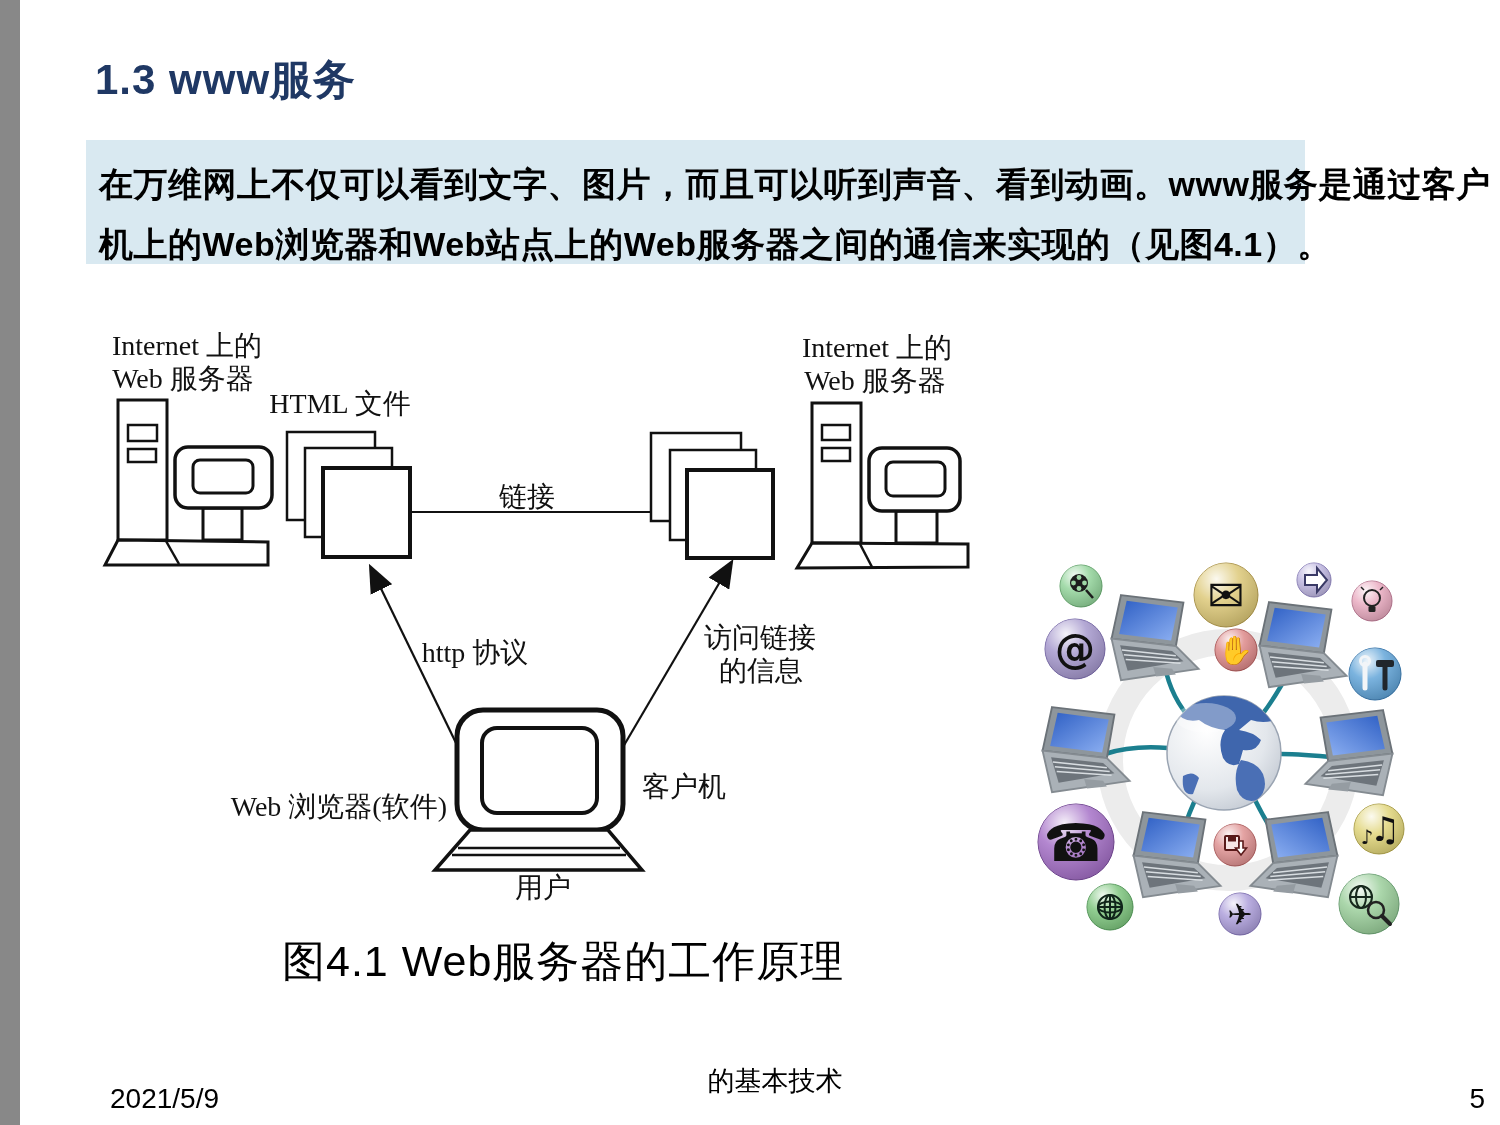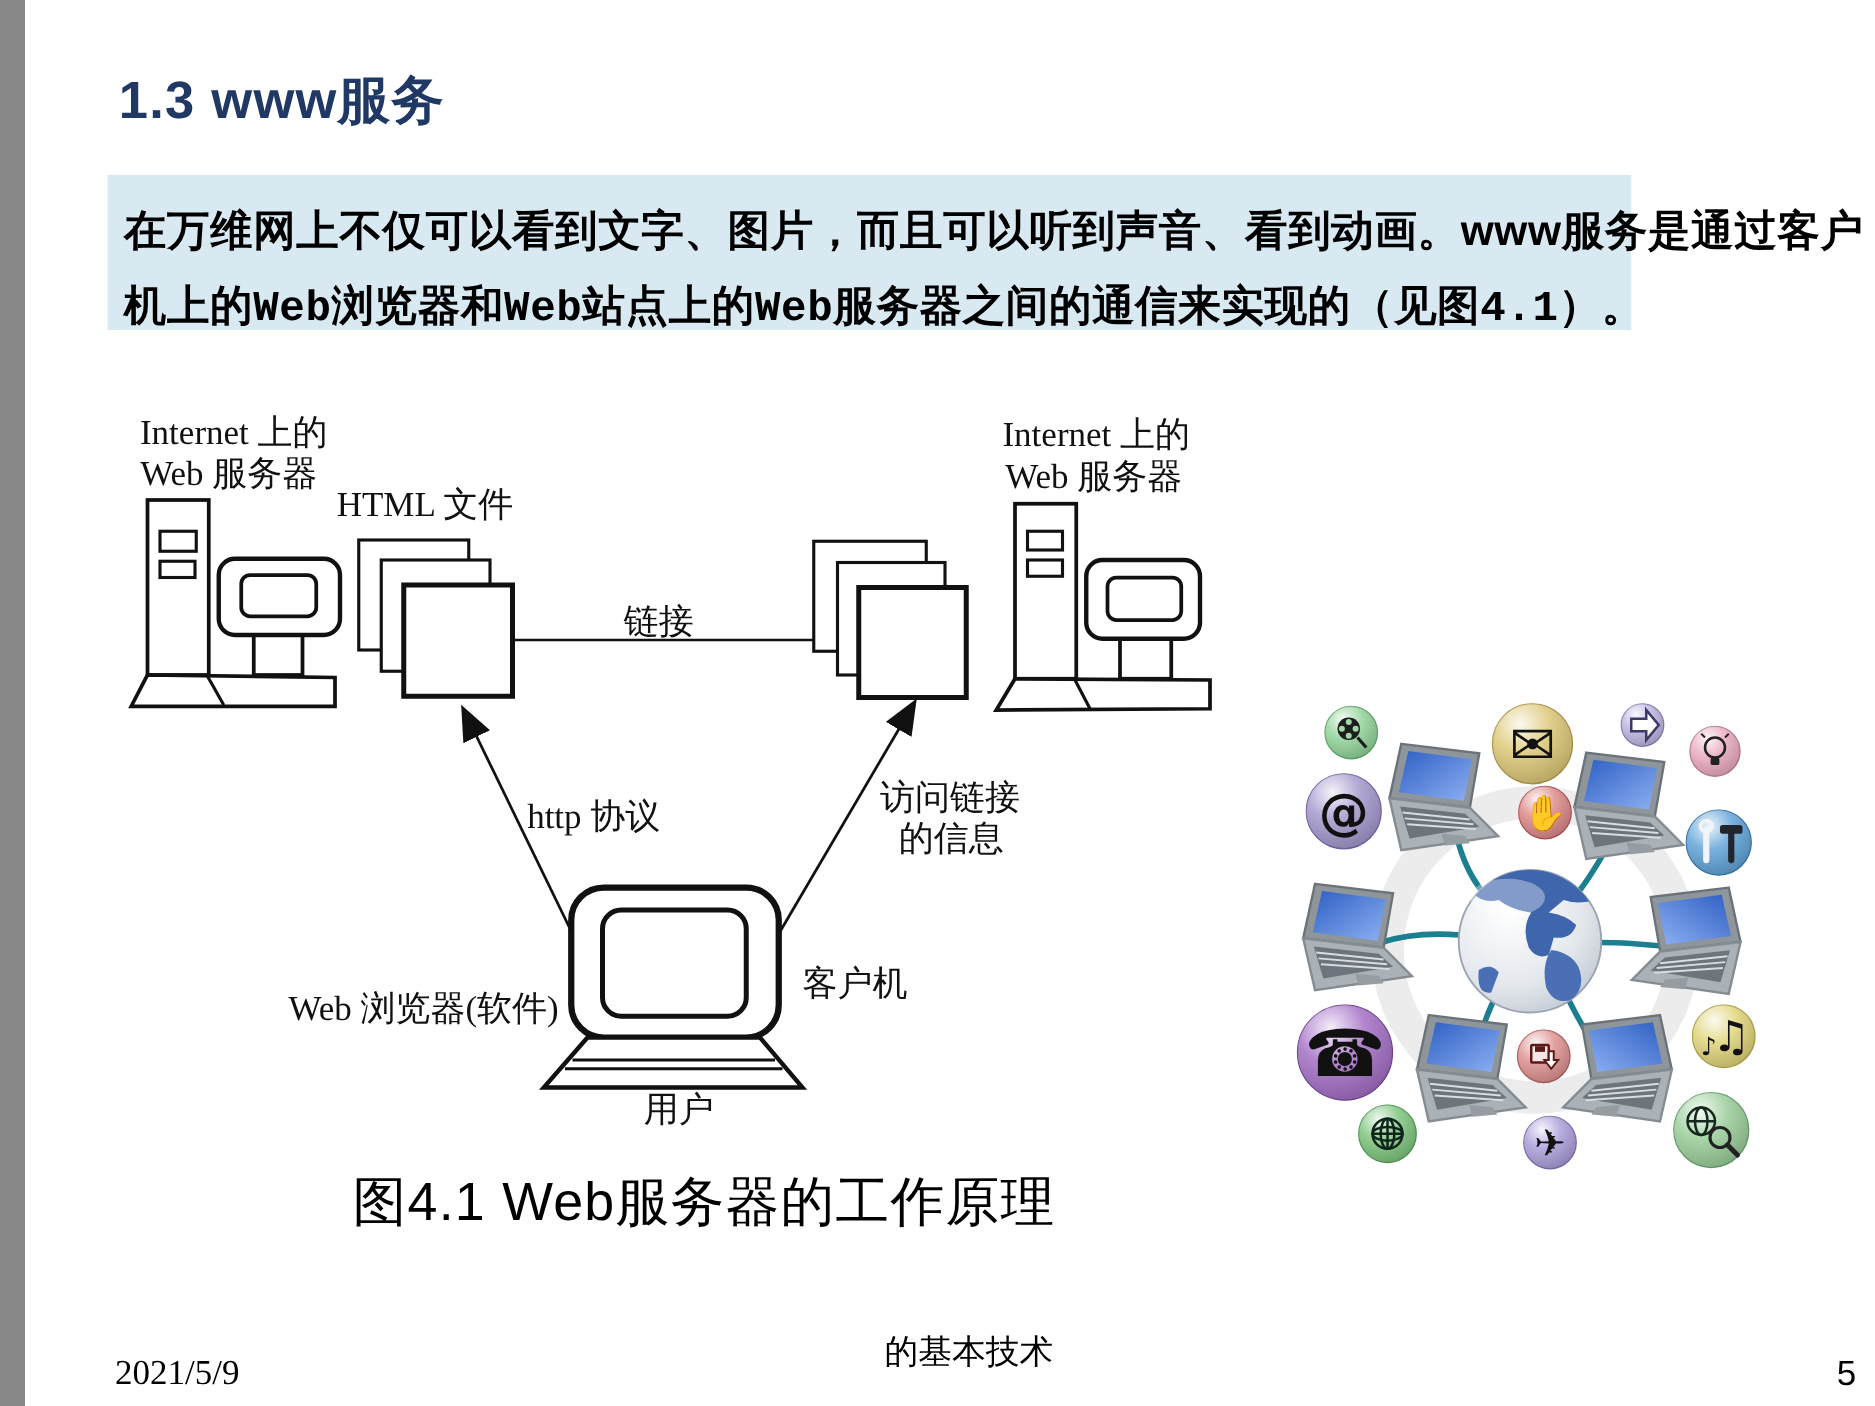--- a/index.html
+++ b/index.html
@@ -13,28 +13,28 @@
   }
   .intro-box{
     position:absolute;left:66px;top:140px;width:1219px;height:124px;
     background:#D9E9F1;
   }
   .intro-line{
     position:absolute;left:13px;font-size:34px;font-weight:bold;color:#000;
     white-space:nowrap;letter-spacing:0.5px;
   }
   .intro-line.l1{top:22px;}
-  .intro-line.l2{top:82px;font-family:Liberation Mono, monospace;}
+  .intro-line.l2{top:82px;}
   .diagram-svg{position:absolute;left:75px;top:325px;width:890px;height:595px;}
   .clipart-svg{position:absolute;left:1003px;top:548px;width:412px;height:400px;}
   .caption{
     position:absolute;left:262px;top:933px;font-size:43px;color:#000;
     letter-spacing:1px;white-space:nowrap;
   }
-  .footer-date{position:absolute;left:72px;top:1083px;font-size:28px;color:#000;font-family:Liberation Serif, serif;}
+  .footer-date{position:absolute;left:90px;top:1083px;font-size:28px;color:#000;}
   .footer-center{
     position:absolute;left:450px;top:1066px;width:610px;text-align:center;
     font-size:27px;line-height:31px;color:#000;
   }
   .footer-page{position:absolute;right:35px;top:1083px;font-size:28px;color:#000;}
   svg text{stroke:none;}
 </style>
 </head>
 <body>
 

